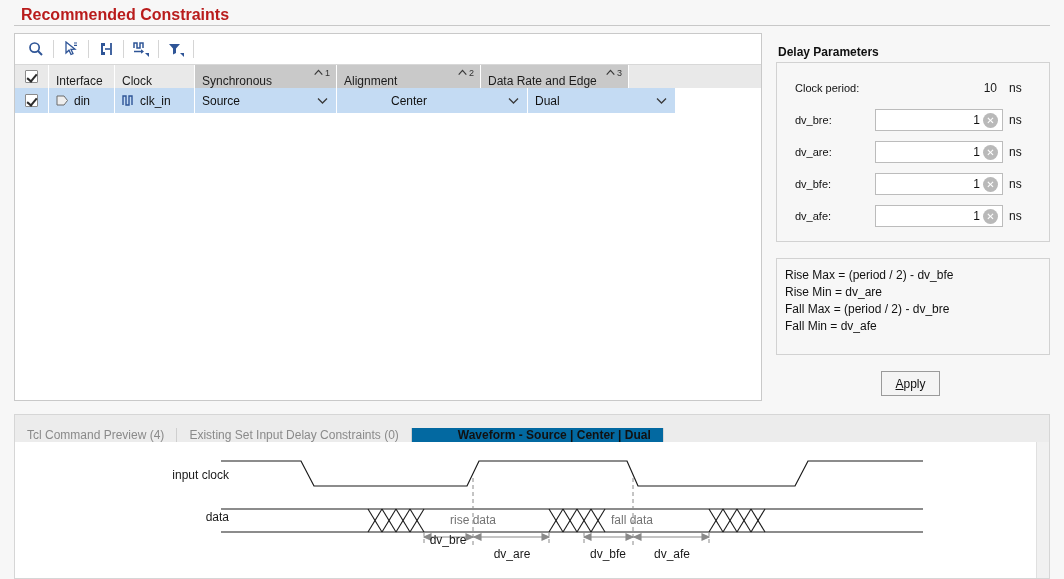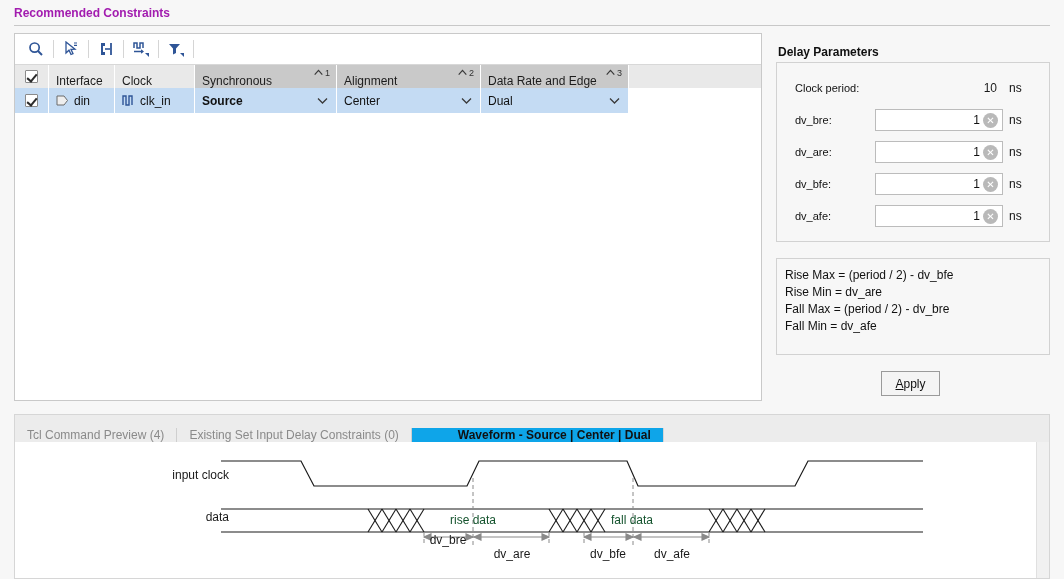--- a/index.html
+++ b/index.html
@@ -5,22 +5,22 @@
   html,body{margin:0;padding:0;}
   body{
     width:1064px;height:579px;overflow:hidden;
     background:#f7f7f7;
     font-family:"Liberation Sans", sans-serif;
     font-size:12px;
     color:#1a1a1a;
     position:relative;
   }
   .panel-title{
-    position:absolute;left:14px;top:6px;
-    font-weight:bold;font-size:12px;color:#a21caf;
+    position:absolute;left:21px;top:6px;
+    font-weight:bold;font-size:16px;color:#b91c1c;
   }
   .title-rule{
     position:absolute;left:14px;top:25px;width:1036px;height:1px;
     background:#c8c8c8;
   }
 
   
   .table-panel{
     position:absolute;left:14px;top:33px;width:748px;height:368px;
     background:#ffffff;border:1px solid #c9c9c9;box-sizing:border-box;
@@ -115,33 +115,33 @@
   .tabbar{
     position:absolute;left:14px;top:414px;width:1036px;height:28px;
     background:#ececec;border:1px solid #d6d6d6;border-bottom:none;box-sizing:border-box;
     display:flex;align-items:flex-end;
   }
   .tab{
     display:flex;align-items:center;padding:0 12px;font-size:12px;color:#8a8a8a;
     border-right:1px solid #cfcfcf;box-sizing:border-box;
   }
   .tab.active{
-    background:#0ea5e9;color:#111;font-weight:bold;border-right:1px solid #d6d6d6;padding-left:46px;
+    background:#0369a1;color:#111;font-weight:bold;border-right:1px solid #d6d6d6;padding-left:46px;
   }
   .tabpane{
     position:absolute;left:14px;top:442px;width:1036px;height:137px;
     background:#ffffff;border:1px solid #d6d6d6;border-top:none;box-sizing:border-box;
     overflow:hidden;
   }
   .vscroll{
     position:absolute;right:0;top:0;width:13px;height:100%;
     background:#f1f1f1;border-left:1px solid #e0e0e0;box-sizing:border-box;
   }
   .wf-label{position:absolute;font-size:12px;color:#1a1a1a;text-align:right;}
-  .wf-txt{position:absolute;font-size:12px;color:#14532d;}
+  .wf-txt{position:absolute;font-size:12px;color:#737373;}
   .wf-dim{position:absolute;font-size:12px;color:#1a1a1a;text-align:center;}
 </style>
 </head>
 <body>
 
 <div class="panel-title">Recommended Constraints</div>
 <div class="title-rule"></div>
 
 <div class="table-panel">
 
@@ -239,29 +239,29 @@
       <span>din</span>
     </div>
     <div class="td" style="width:80px;">
       <span style="display:inline-flex;margin-right:5px;">
         <svg width="13" height="11" viewBox="0 0 13 11">
             <path d="M1 10 V1 h3 V10 h3 V1 h3 V10" fill="none" stroke="#2f5597" stroke-width="1.4"></path>
           </svg>
       </span>
       <span>clk_in</span>
     </div>
-    <div class="td" style="width:142px;font-weight:bold;">
+    <div class="td" style="width:142px;">
       <span>Source</span>
       <span class="chev">
         <svg width="11" height="8" viewBox="0 0 11 8">
             <path d="M1 1.5 L5.5 6 L10 1.5" fill="none" stroke="#3a3a3a" stroke-width="1.3"></path>
           </svg>
       </span>
     </div>
-    <div class="td" style="width:144px;">
+    <div class="td" style="width:144px;margin-left:47px;">
       <span>Center</span>
       <span class="chev">
         <svg width="11" height="8" viewBox="0 0 11 8">
             <path d="M1 1.5 L5.5 6 L10 1.5" fill="none" stroke="#3a3a3a" stroke-width="1.3"></path>
           </svg>
       </span>
     </div>
     <div class="td" style="width:148px;">
       <span>Dual</span>
       <span class="chev">

